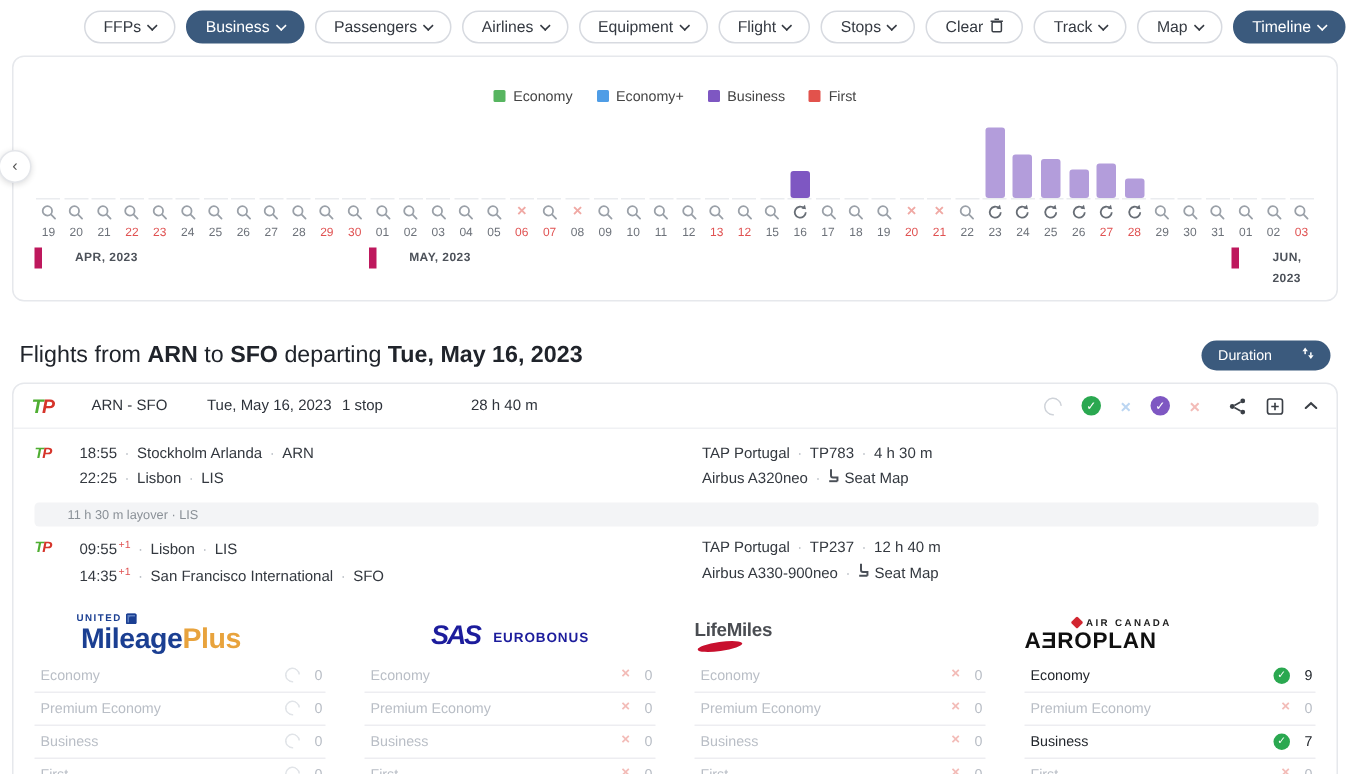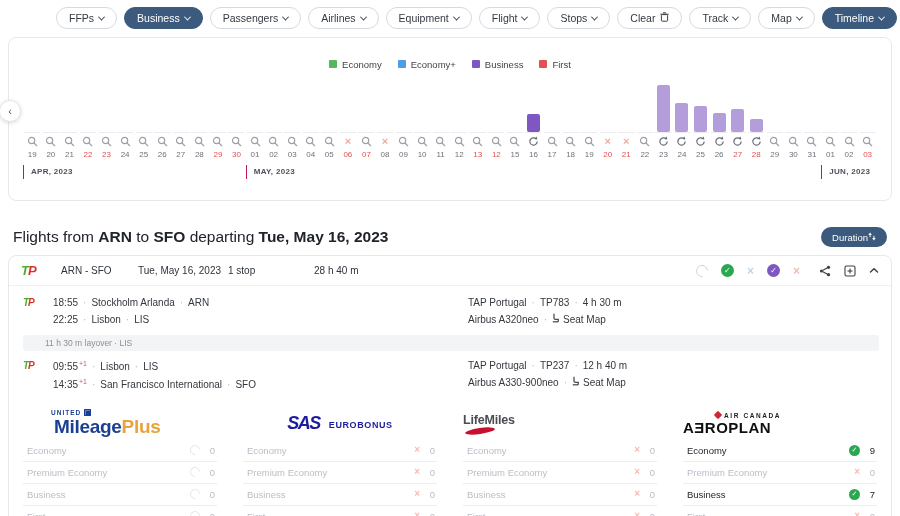--- a/index.html
+++ b/index.html
@@ -31,28 +31,28 @@
   .tick { flex:1; display:flex; flex-direction:column; align-items:center; min-width:0; cursor:pointer; }
   .bar-slot { height:52px; width:100%; display:flex; align-items:flex-end; justify-content:center; }
   .bar { width:13px; background:#b39ddb; border-radius:2px; }
   .bar.sel { background:#7e57c2; }
   .tick-rule { width:86%; border-top:1px solid #eaecef; }
   .tick-icon { height:14px; display:flex; align-items:center; justify-content:center; margin-top:1px; }
   .tick-icon.x { color:#f0a9a4; font-size:11px; font-weight:bold; line-height:1; }
   .tick-day { font-size:8px; color:#6d727a; margin-top:2px; }
   .tick-day.wk { color:#e05252; }
   .months { position:relative; height:22px; margin-top:4px; }
-  .month-label { position:absolute; top:2px; height:14px; line-height:14px; padding-left:7px;
-    border-left:1px solid #be185d; font-size:8px; font-weight:bold; color:#4d525a; letter-spacing:.3px; }
+  .month-label { position:absolute; top:2px; height:14px; line-height:14px; padding-left:22px;
+    border-left:5px solid #be185d; font-size:8px; font-weight:bold; color:#4d525a; letter-spacing:.3px; }
 
   
   .results-head { display:flex; align-items:center; margin:26px 13px 8px; }
   .results-title { font-size:15.5px; font-weight:400; color:#20242b; }
   .results-title b { font-weight:700; }
-  .sort-pill { margin-left:auto; display:flex; align-items:center; gap:0; height:20px;
+  .sort-pill { margin-left:auto; display:flex; align-items:center; gap:20px; height:20px;
     padding:0 11px; border-radius:12px; background:#3b5a7d; color:#fff; font-size:9.5px;
     border:none; cursor:pointer; }
 
   
   .flight-card { margin:0 8px; border:1px solid #e6e8ec; border-radius:8px; padding-bottom:8px; }
   .fc-head { display:flex; align-items:center; padding:7px 12px; font-size:10px;
     border-bottom:1px solid #f0f1f4; }
   .tp-logo { font-style:italic; font-weight:700; letter-spacing:-1px; }
   .fc-logo { width:40px; font-size:13px; }
   .tp-t { color:#4fae32; } .tp-p { color:#d6352b; }

